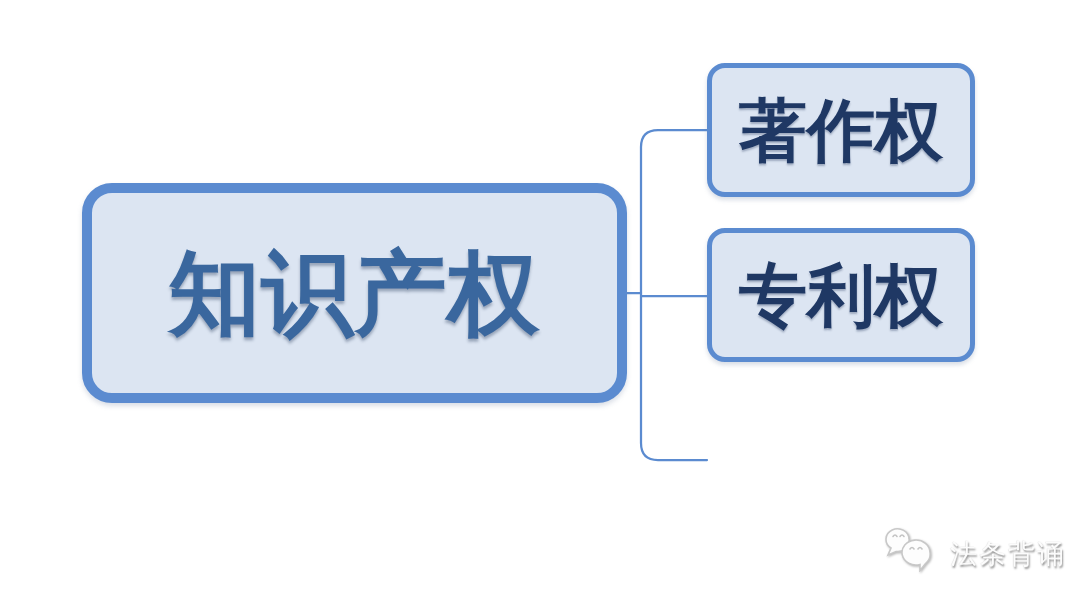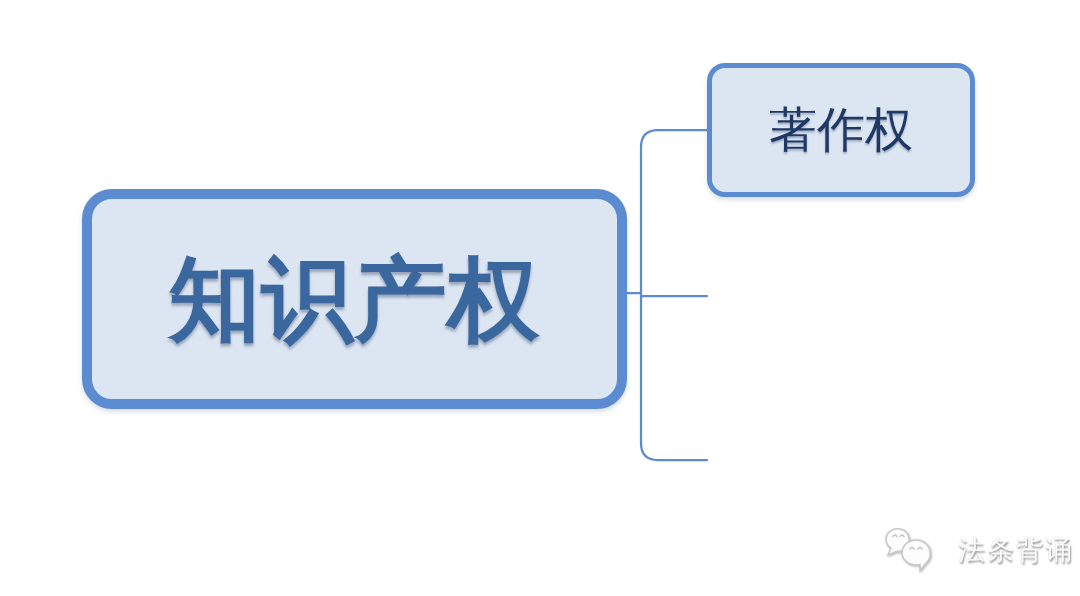--- a/index.html
+++ b/index.html
@@ -40,21 +40,21 @@
     background: var(--node-fill);
     border-style: solid;
     border-color: var(--node-border);
     display: flex;
     align-items: center;
     justify-content: center;
     cursor: default;
   }
 
   .root-node {
-    left: 82px; top: 189px;
+    left: 82px; top: 183px;
     width: 545px; height: 220px;
     border-width: 10px;
     border-radius: 30px;
     box-shadow: 0 3px 5px rgba(120,135,165,0.28);
   }
   .root-node .label {
     font-size: 92px;
     font-weight: 800;
     letter-spacing: 1px;
     color: var(--root-text);
@@ -64,38 +64,38 @@
   }
 
   .child-node {
     left: 707px;
     width: 268px; height: 134px;
     border-width: 5px;
     border-radius: 18px;
     box-shadow: 0 3px 4px rgba(120,135,165,0.28);
   }
   .child-node .label {
-    font-size: 48px;
-    font-weight: 400;
+    font-size: 68px;
+    font-weight: 700;
     color: var(--child-text);
     text-shadow: 0 2px 2px rgba(20,40,80,0.3);
     line-height: 1;
     white-space: nowrap;
     text-align: center;
   }
   .child-1 { top: 63px; }
   .child-2 { top: 228px; }
   .child-3 { top: 393px; }
 
   .watermark {
     position: absolute;
     left: 884px; top: 527px;
     display: flex;
-    align-items: center;
-    gap: 24px;
+    align-items: flex-end;
+    gap: 16px;
   }
   .watermark .wm-icon {
     width: 50px; height: 45px;
     filter: drop-shadow(1px 1.5px 1px rgba(0,0,0,0.28));
   }
   .watermark .wm-text {
     font-size: 27px;
     letter-spacing: 2px;
     color: #fcfcfc;
     text-shadow: 1px 1.5px 2px rgba(0,0,0,0.42), -0.5px -0.5px 1px rgba(0,0,0,0.12);
@@ -119,20 +119,23 @@
   </svg>
 
   <div class="node root-node">
     <span class="label">知识产权</span>
   </div>
 
   <div class="node child-node child-1">
     <span class="label">著作权</span>
   </div>
 
+  <div class="node child-node child-2">
+    <span class="label">专利权</span>
+  </div>
 
 
   <div class="watermark">
     <svg class="wm-icon" viewBox="0 0 50 45" xmlns="http://www.w3.org/2000/svg" aria-hidden="true">
 
       <g stroke="#c8c8c8" stroke-width="1.6" fill="#fdfdfd">
         <path d="M 25 12.5 a 11.5 10.5 0 1 0 -18 8.5 l -3 7 l 8 -3.5 a 11.5 10.5 0 0 0 13 -12"></path>
       </g>
       <g stroke="#c4c4c4" stroke-width="1.6" fill="none" stroke-linecap="round">
         <path d="M 9 9.5 q 2 -3 4 0"></path>

